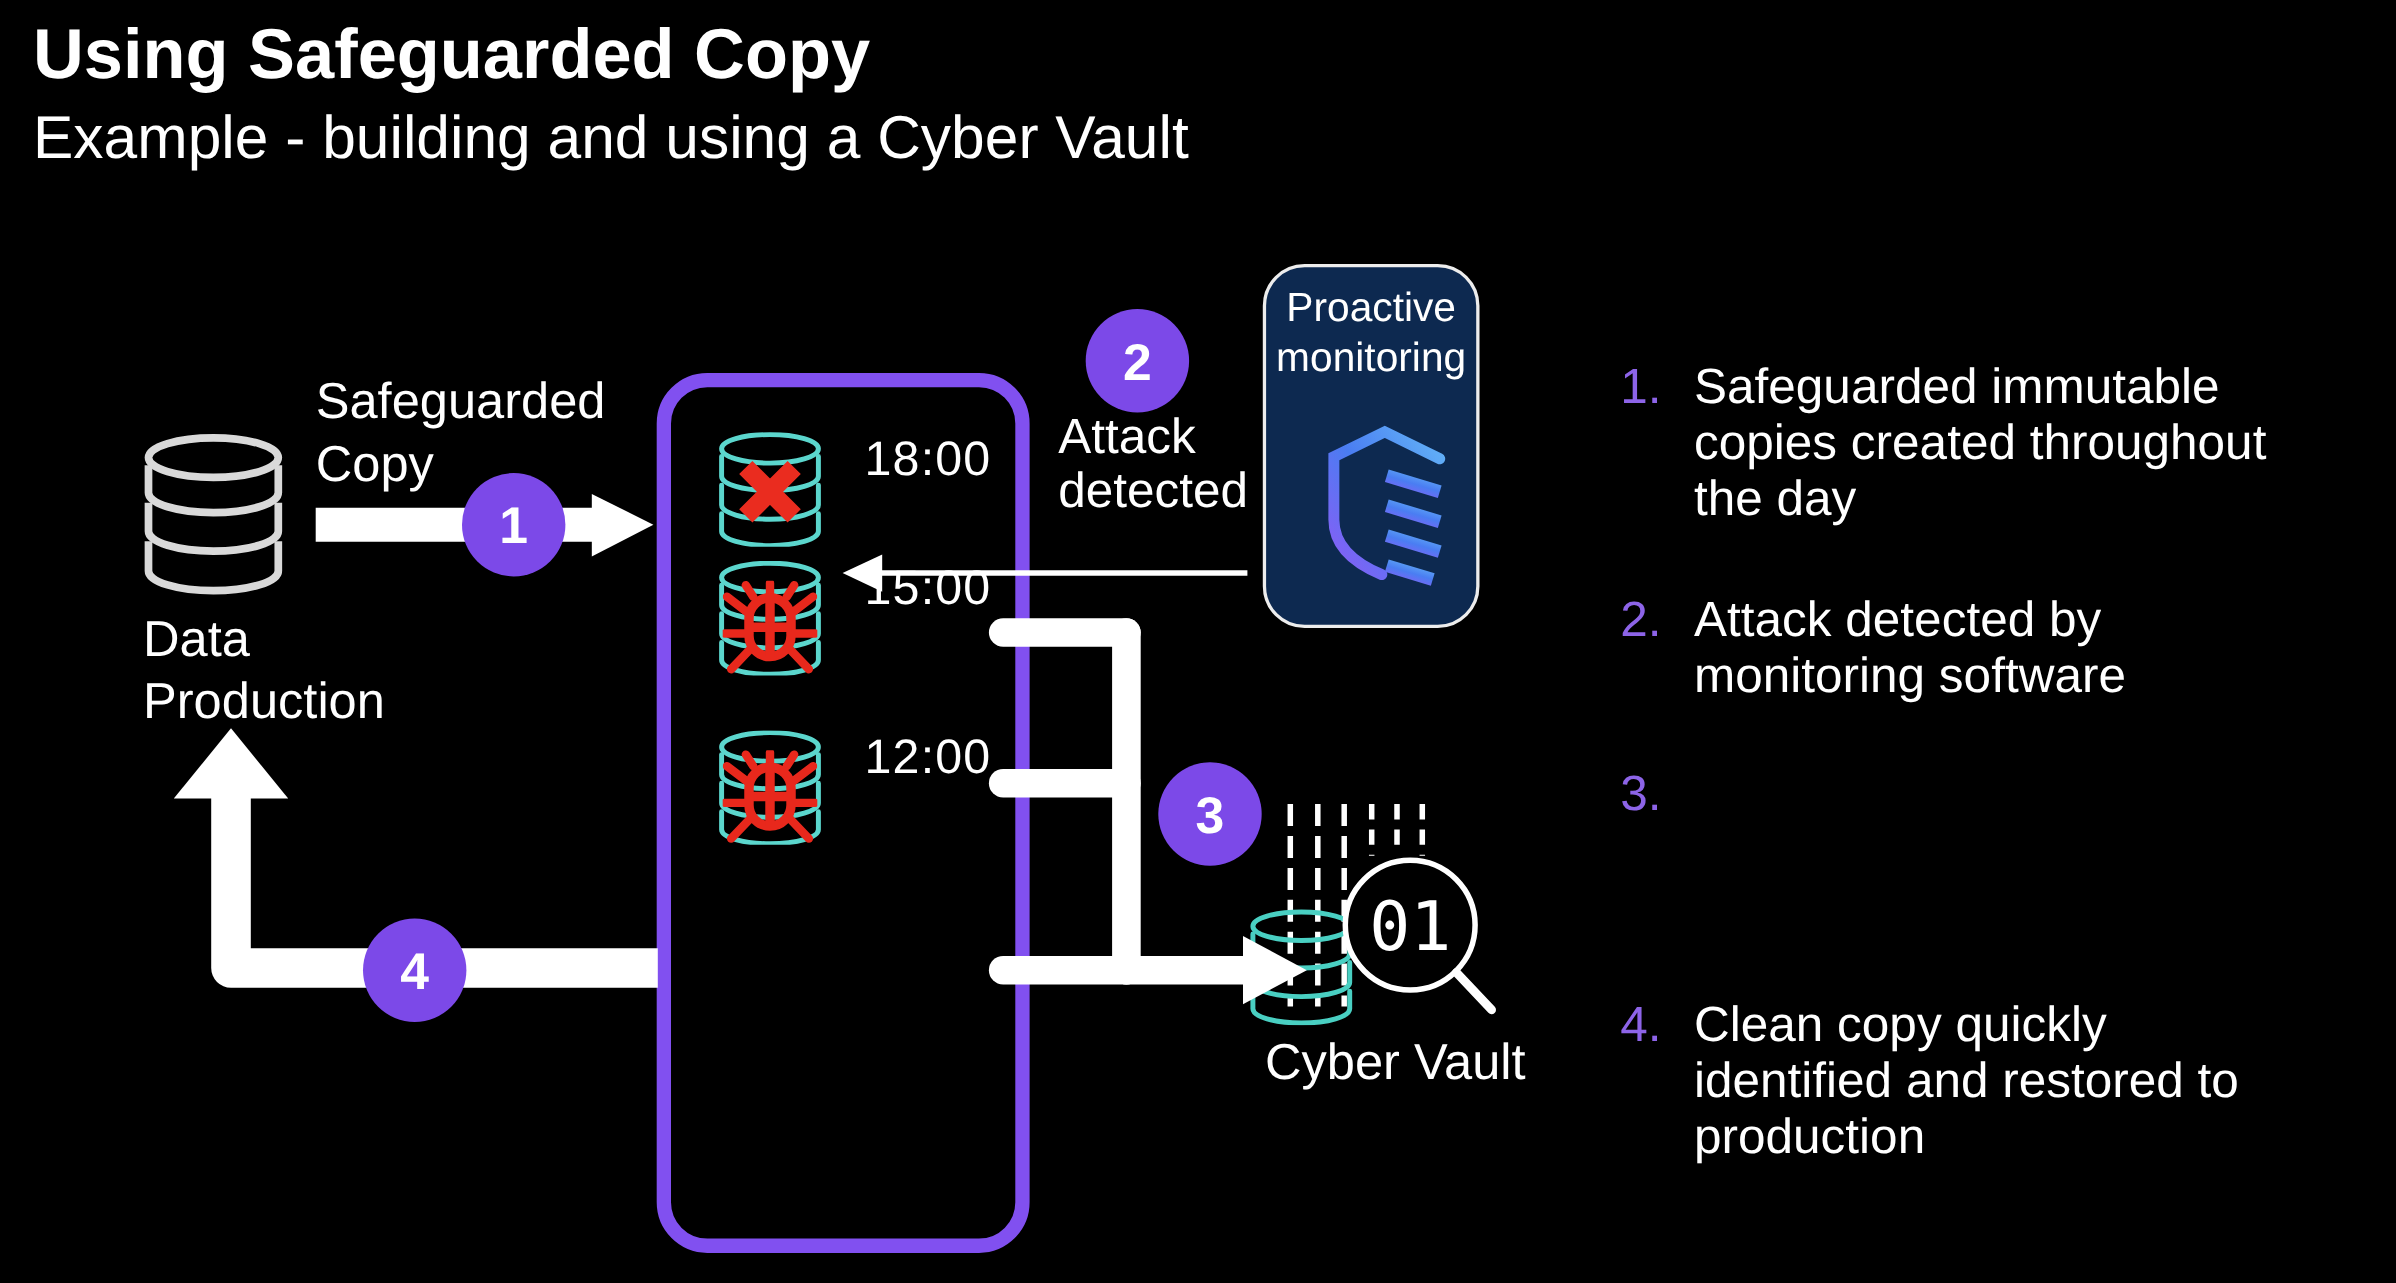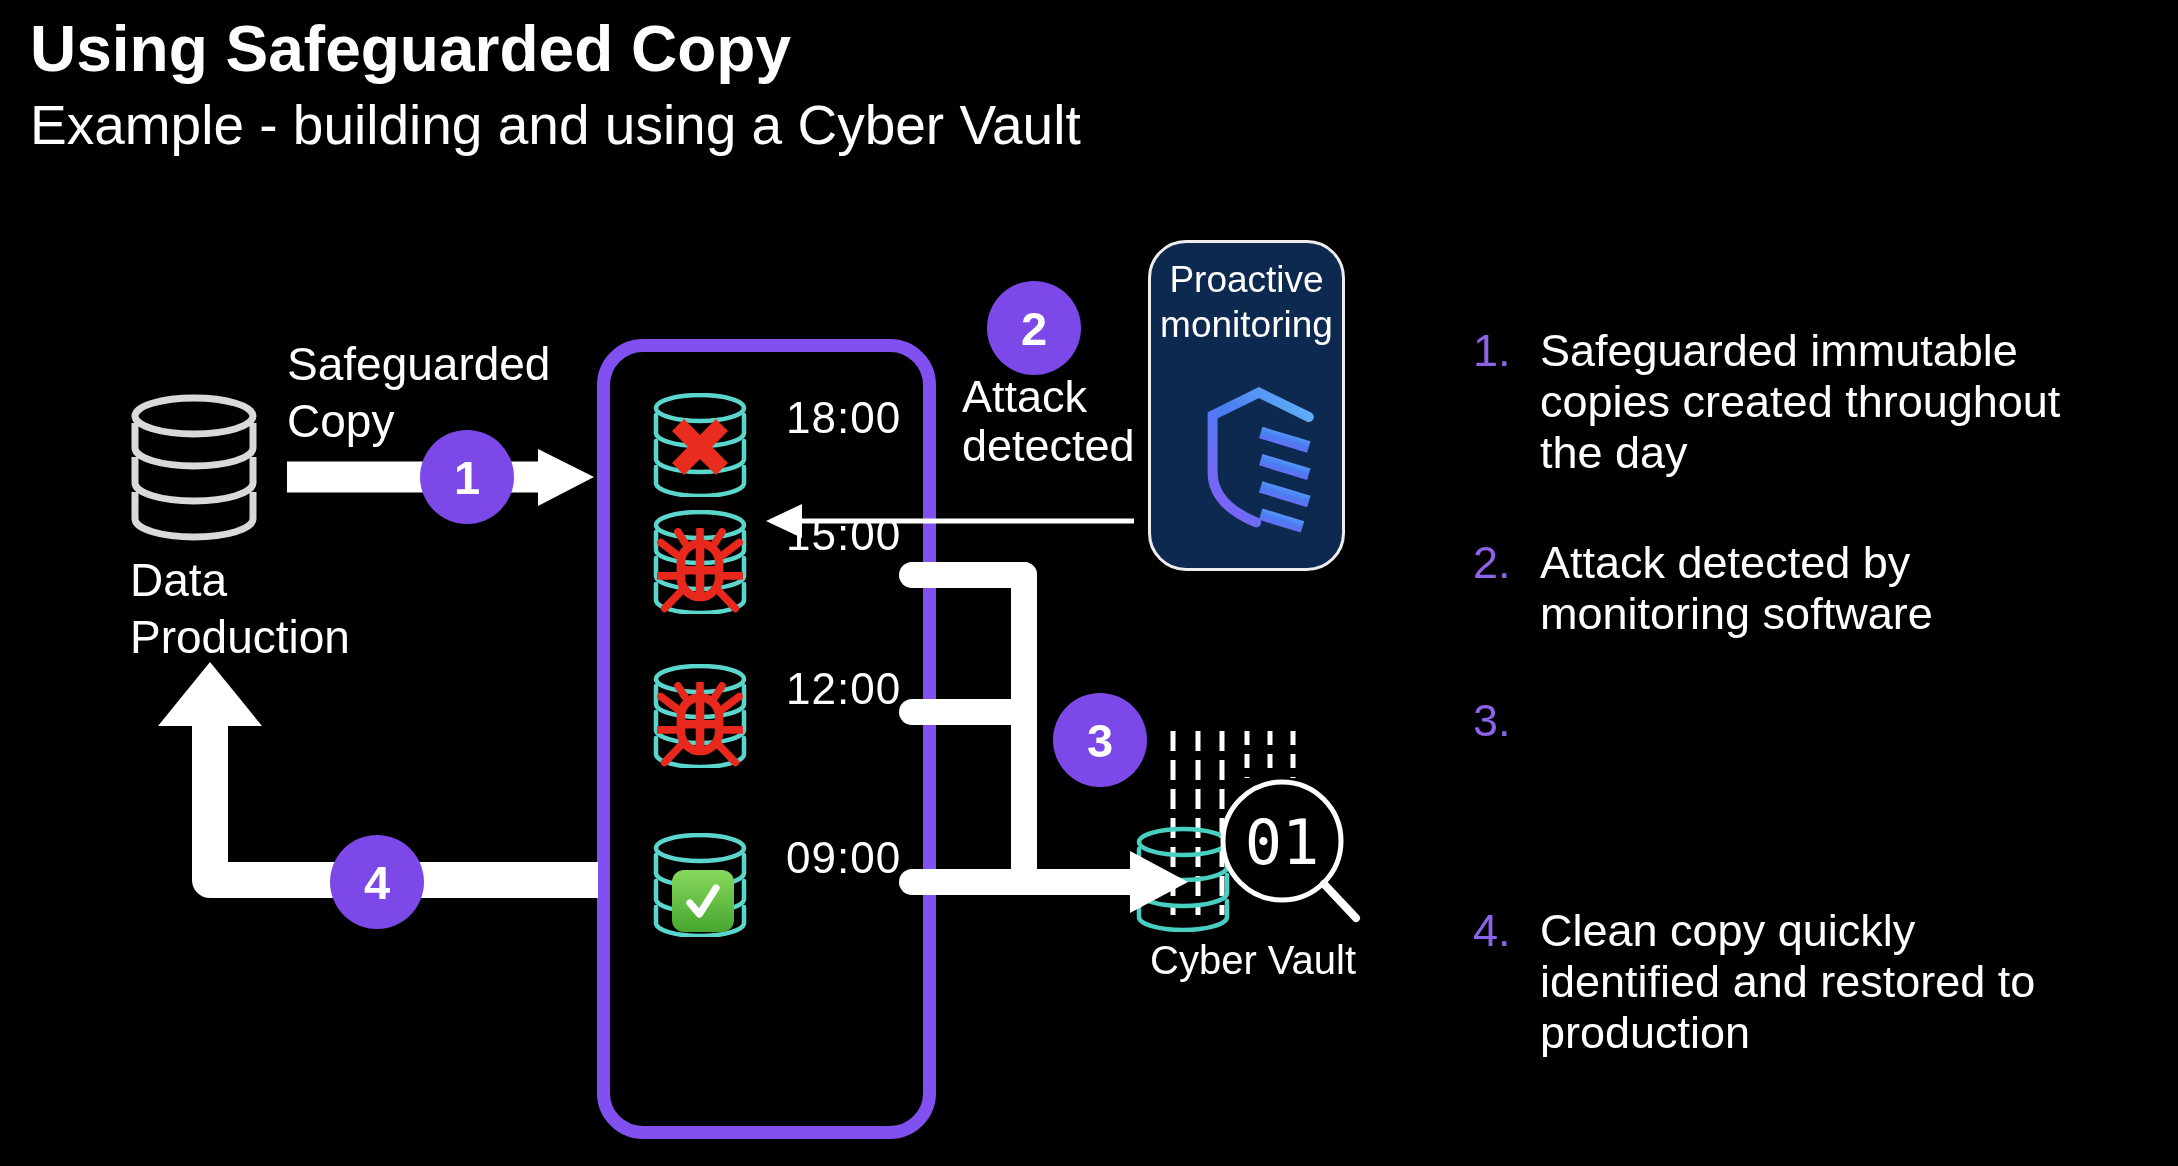--- a/index.html
+++ b/index.html
@@ -46,21 +46,21 @@
     position:absolute; left:1148px; top:240px; width:197px; height:331px;
     background:#0d2950; border:3px solid #ededed; border-radius:38px; box-sizing:border-box; z-index:2;
   }
   .mon-title { margin-top:14px; text-align:center; font-size:37px; line-height:45px; }
   .mon-shield { position:absolute; left:48px; top:134px; }
 
   .cv-dashes { position:absolute; left:1165px; top:728px; z-index:2; }
   .cv-cyl { position:absolute; left:1133px; top:826px; z-index:2; }
   .cv-mag { position:absolute; left:1218px; top:776px; z-index:3; }
   .cv-mag text { font-family:"DejaVu Sans Mono", monospace; font-size:62px; fill:#fff; }
-  .cv-label { position:absolute; left:1150px; top:938px; font-size:40px; z-index:2; }
+  .cv-label { position:absolute; left:1150px; top:938px; font-size:46px; z-index:2; }
 
   .legend-item { position:absolute; left:1473px; display:flex; z-index:2; }
   .legend-item .num { width:67px; flex:0 0 67px; font-size:45px; line-height:51px; color:#8d64e8; }
   .legend-item .txt { width:545px; font-size:45px; line-height:51px; }
   .l1 { top:325px; } .l2 { top:537px; } .l3 { top:695px; } .l4 { top:905px; }
 
   svg { display:block; }
 </style>
 </head>
 <body>
@@ -158,36 +158,20 @@
         <g stroke="#e8281c" stroke-width="9">
           <rect x="25" y="16" width="40" height="56" rx="20"></rect>
           <path d="M45 16 V72"></path>
             <path d="M25 44 H65"></path>
         </g>
       </svg>
     </div>
     <div class="time">12:00</div>
   </div>
 
-  <div class="vault-row" style="top:833px;">
-    <div class="cyl-wrap">
-      <svg width="100" height="104" viewBox="0 0 100 104" fill="none" stroke="#5bd6cd" stroke-width="4.5" stroke-linecap="round">
-        <ellipse cx="50" cy="15" rx="44" ry="13"></ellipse>
-        <path d="M6 22 V40 A44 13 0 0 0 94 40 V22"></path>
-        <path d="M6 48 V66 A44 13 0 0 0 94 66 V48"></path>
-        <path d="M6 74 V90 A44 13 0 0 0 94 90 V74"></path>
-      </svg>
-      <div class="check-badge">
-        <svg width="50" height="50" viewBox="0 0 63 63" fill="none">
-          <path d="M15 34 L27 48 L48 15" stroke="#fff" stroke-width="9" stroke-linecap="round" stroke-linejoin="round"></path>
-        </svg>
-      </div>
-    </div>
-    <div class="time">09:00</div>
-  </div>
 
 
   <svg class="connectors" width="2178" height="1166" viewBox="0 0 2178 1166">
     <g fill="#fff" stroke="#fff">
       <path d="M287 477 H540" stroke-width="31" fill="none"></path>
       <polygon points="538,449 538,506 594,477" stroke="none"></polygon>
     </g>
     <g fill="#fff" stroke="#fff">
       <path d="M1134 521 H800" stroke-width="5" fill="none"></path>
       <polygon points="802,504 802,538 766,521" stroke="none"></polygon>

